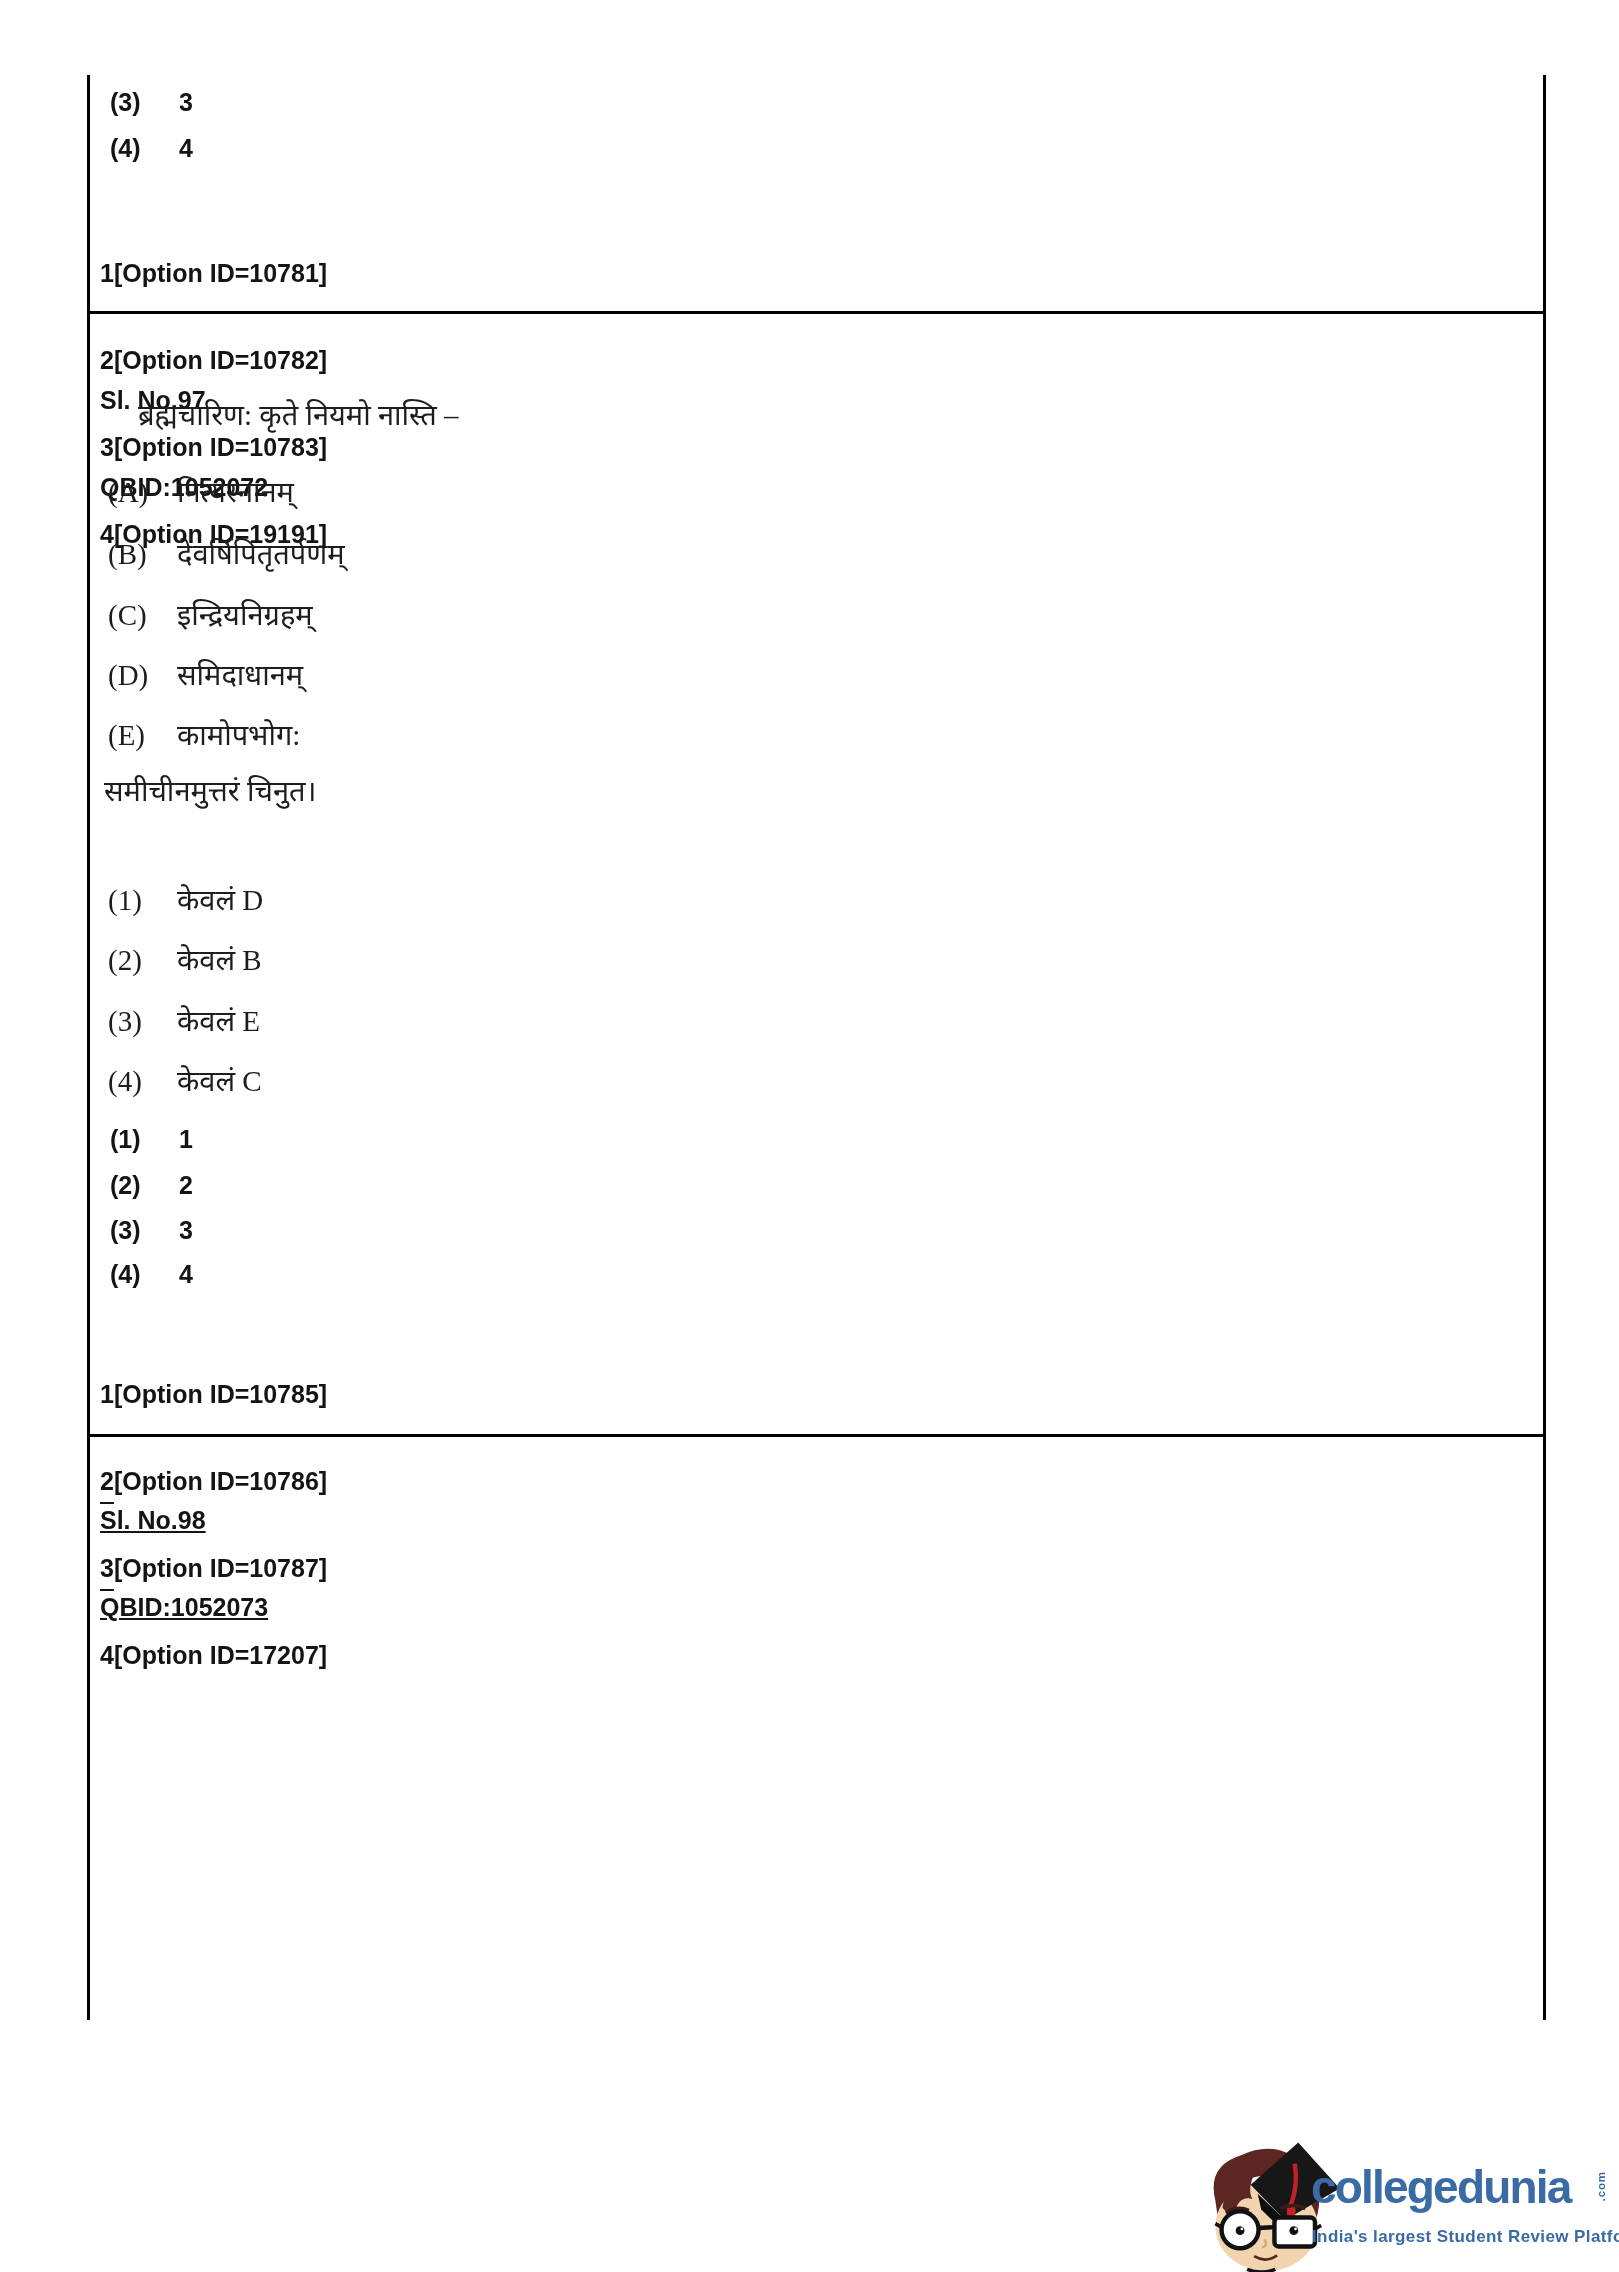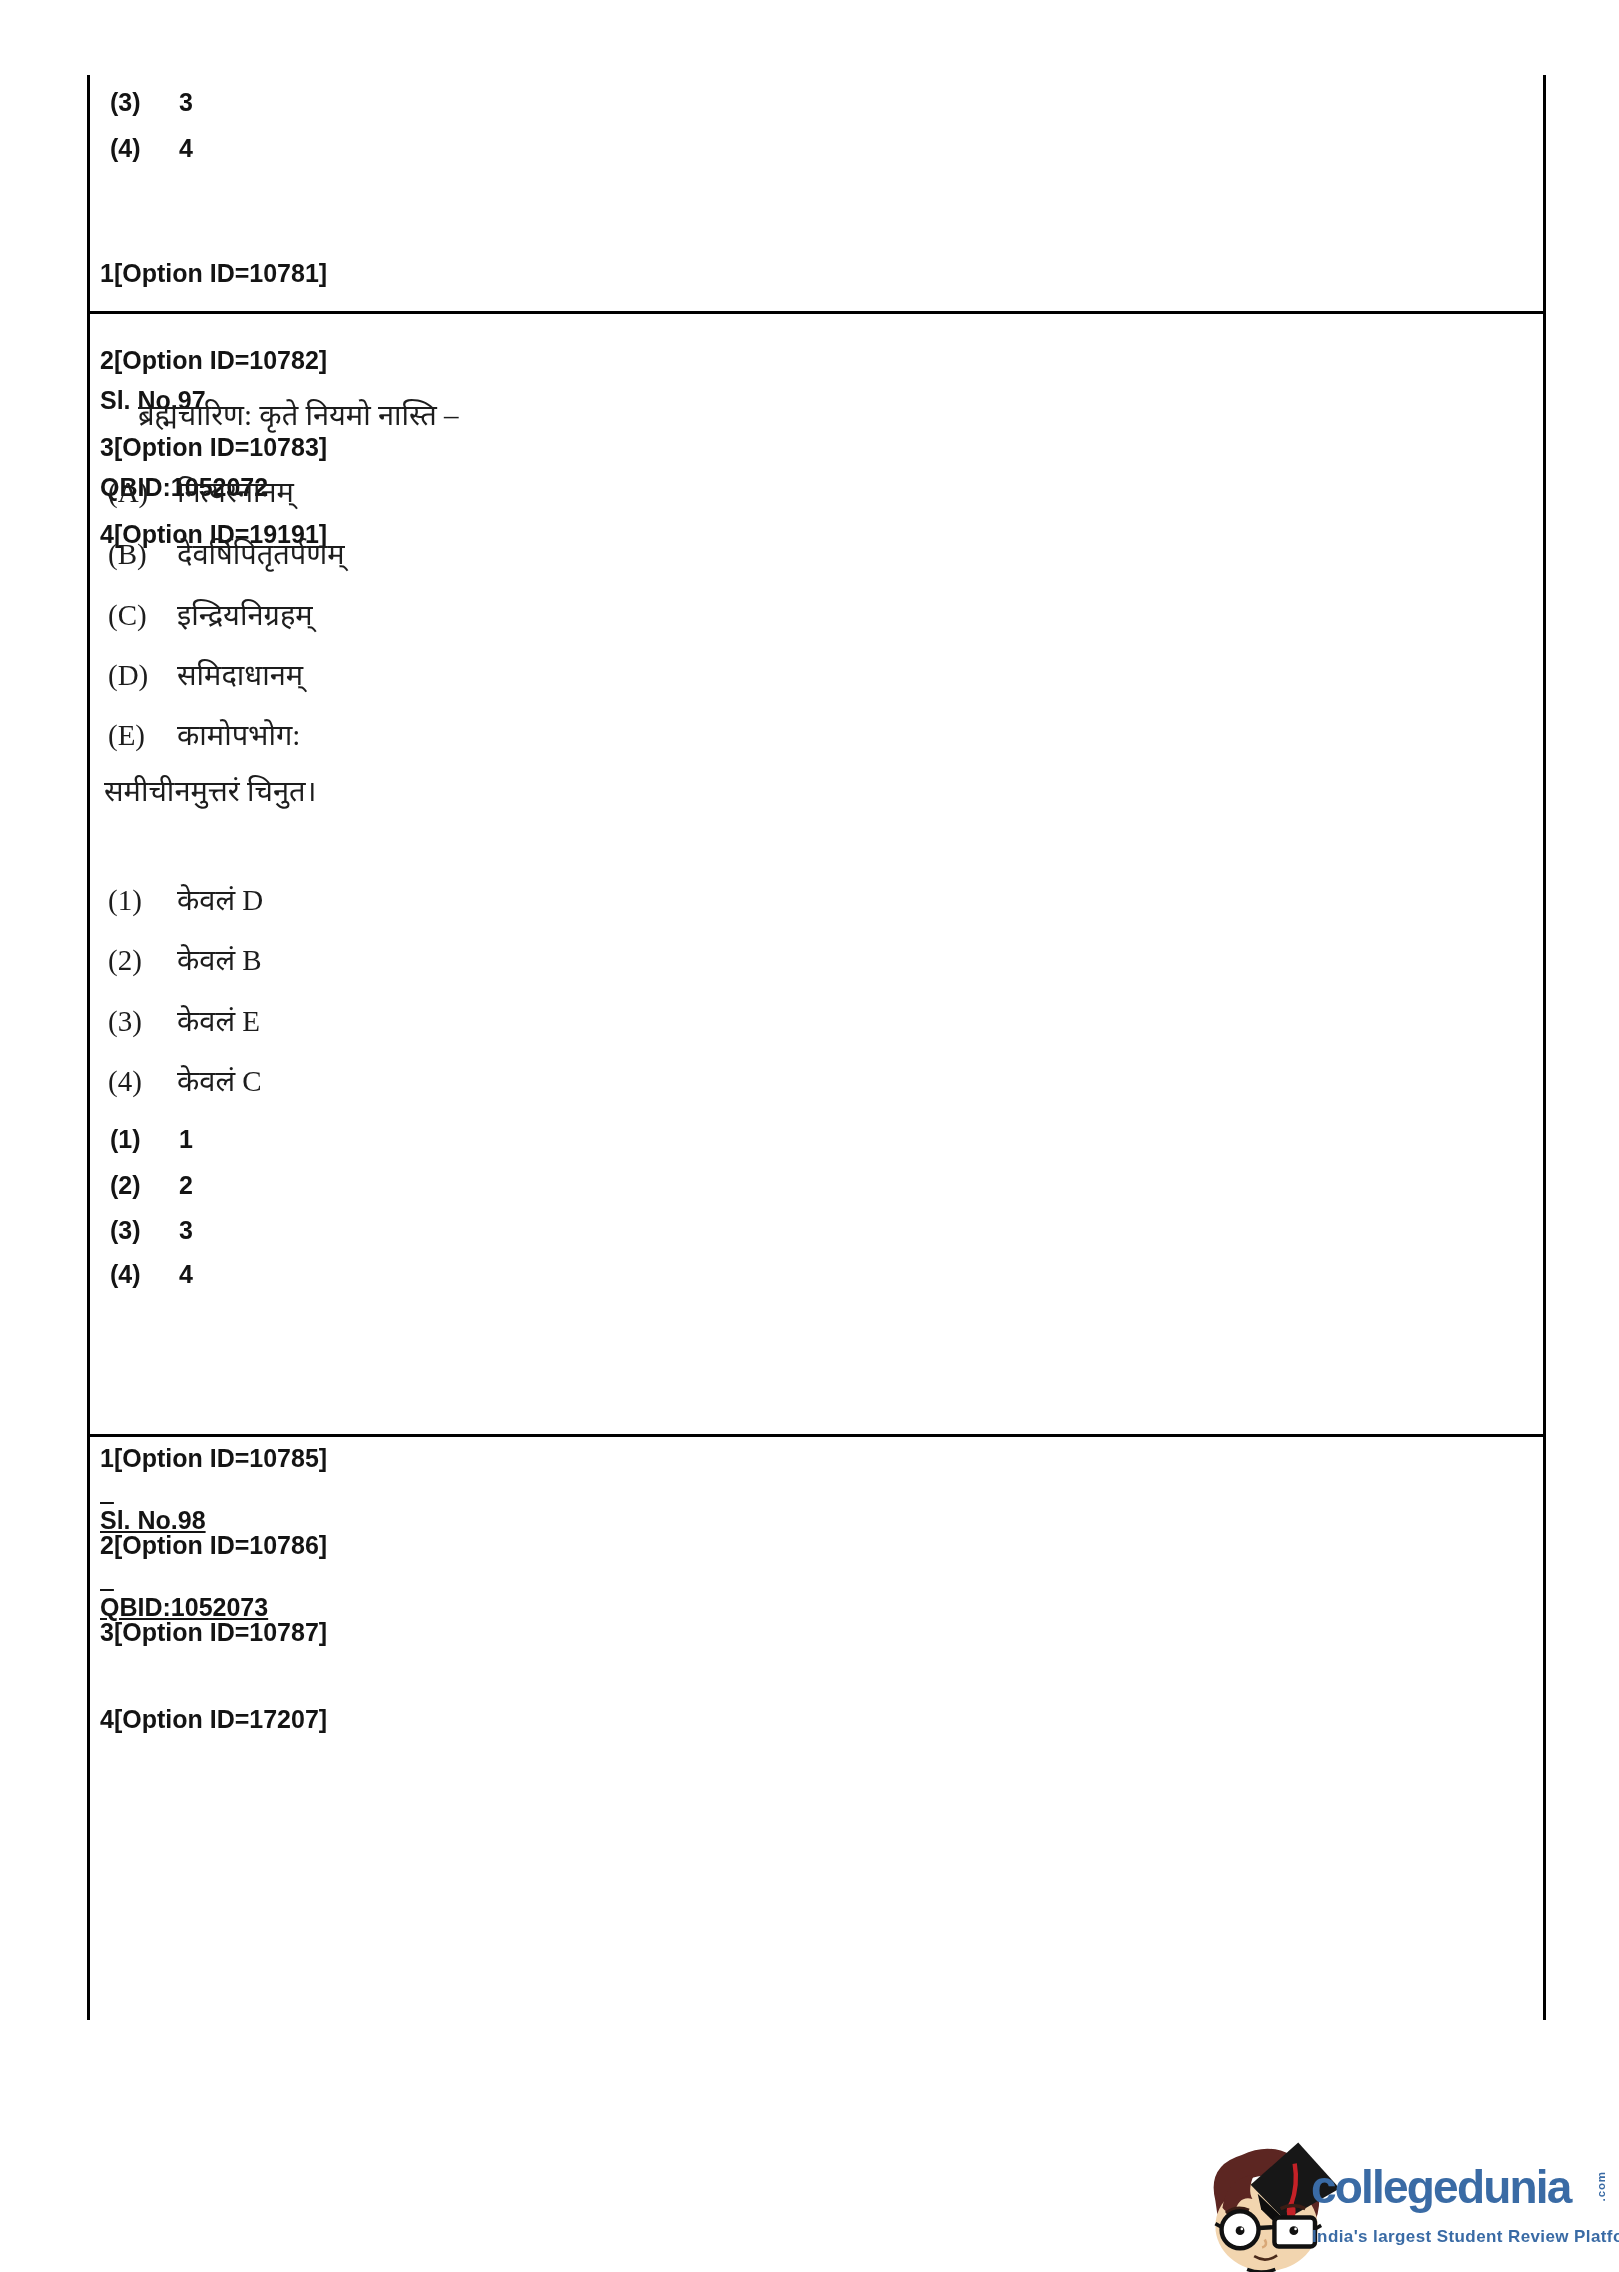--- a/index.html
+++ b/index.html
@@ -151,21 +151,21 @@
 </div>
 <div class="abs meta ansrow" style="left:110px;top:1216px;">
   <span class="lbl">(3)</span>
   <span>3</span>
 </div>
 <div class="abs meta ansrow" style="left:110px;top:1260px;">
   <span class="lbl">(4)</span>
   <span>4</span>
 </div>
 
-<div class="abs meta" style="left:100px;top:1386px;">
+<div class="abs meta" style="left:100px;top:1322px;">
   <div>1[Option ID=10785]</div>
   <div>2[Option ID=10786]</div>
   <div>3[Option ID=10787]</div>
   <div>4[Option ID=17207]</div>
 </div>
 
 <div class="abs meta" style="left:100px;top:1448px;text-decoration:underline;">
   <div>Sl. No.98</div>
   <div>QBID:1052073</div>
 </div>

